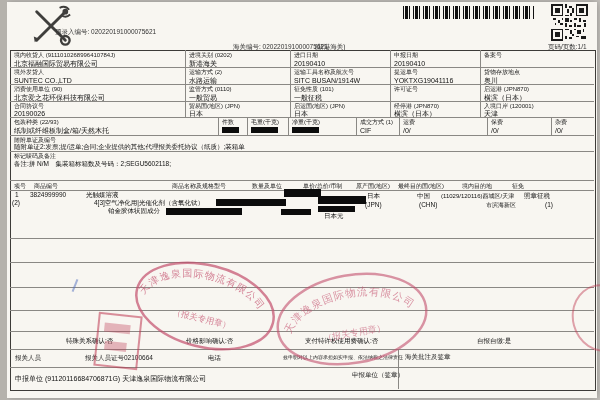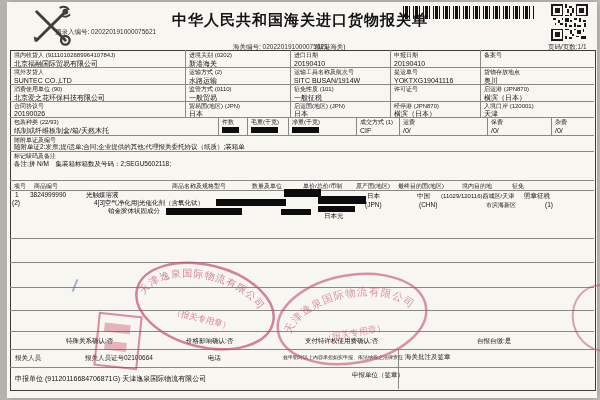--- a/index.html
+++ b/index.html
@@ -35,21 +35,20 @@
       <line x1="9" y1="7" x2="39" y2="37"></line>
       <line x1="39" y1="7" x2="9" y2="37"></line>
     </g>
     <circle cx="39" cy="37" r="4.5" stroke="#3f3e3c" stroke-width="2.5" fill="none"></circle>
     <circle cx="39" cy="7" r="3" fill="#3f3e3c"></circle>
     <path d="M33 3 q6 -3 10 2 M35 11 q5 3 9 -1" stroke="#3f3e3c" stroke-width="2" fill="none"></path>
     <path d="M6 33 l5 2 -4 4 z" fill="#3f3e3c"></path>
   </svg>
 
   <div class="val" style="left:55px;top:29px;font-size:6.5px;color:#333;">预录入编号: 020220191000075621</div>
-  <div class="title">中华人民共和国海关进口货物报关单</div>
   <div class="barcode"></div>
 
   <svg style="position:absolute;left:551px;top:4px;" width="37" height="37" viewBox="0 0 21 21" shape-rendering="crispEdges">
     <rect width="21" height="21" fill="#f8f6f1"></rect>
     <g fill="#1a1a1a">
       <rect x="0" y="0" width="7" height="7"></rect>
         <rect x="14" y="0" width="7" height="7"></rect>
         <rect x="0" y="14" width="7" height="7"></rect>
       <rect x="8" y="0" width="1" height="2"></rect>
         <rect x="10" y="1" width="2" height="1"></rect>

